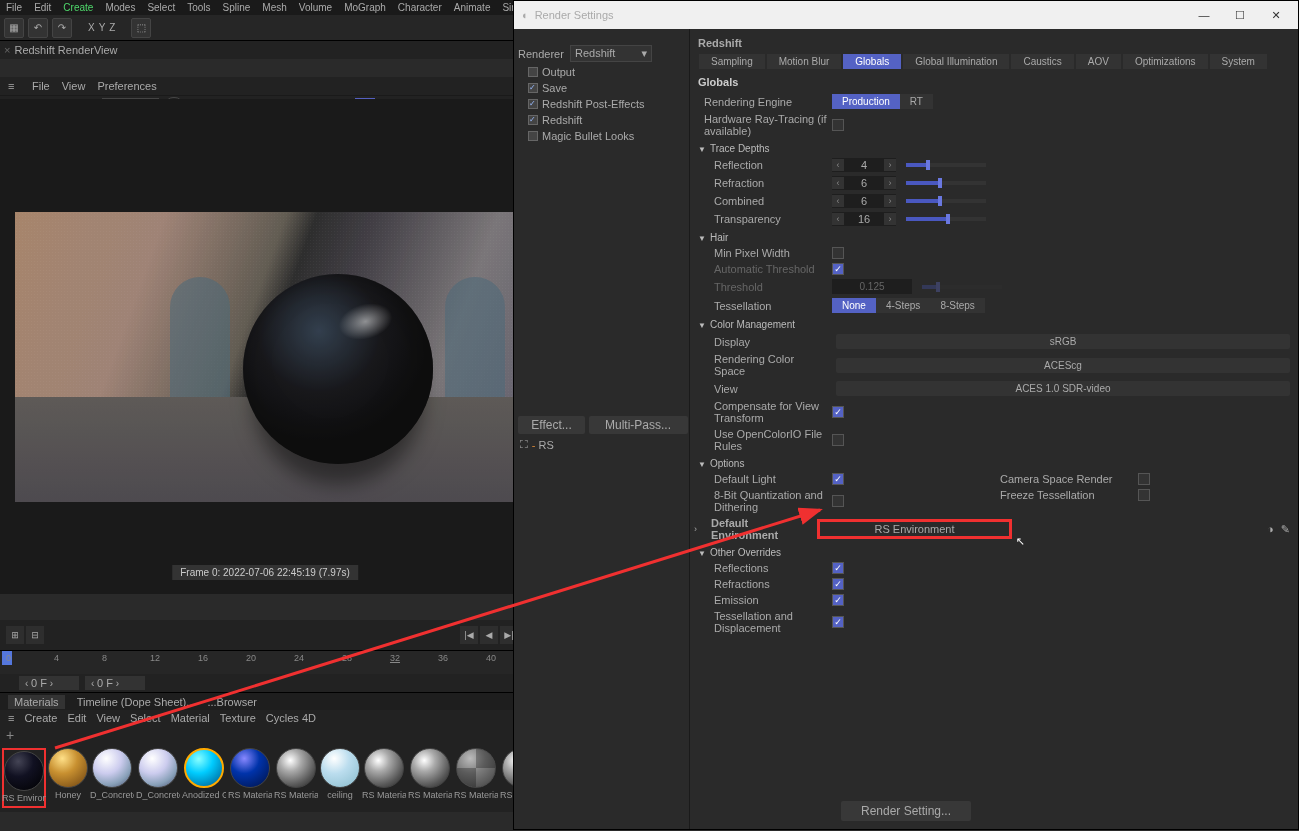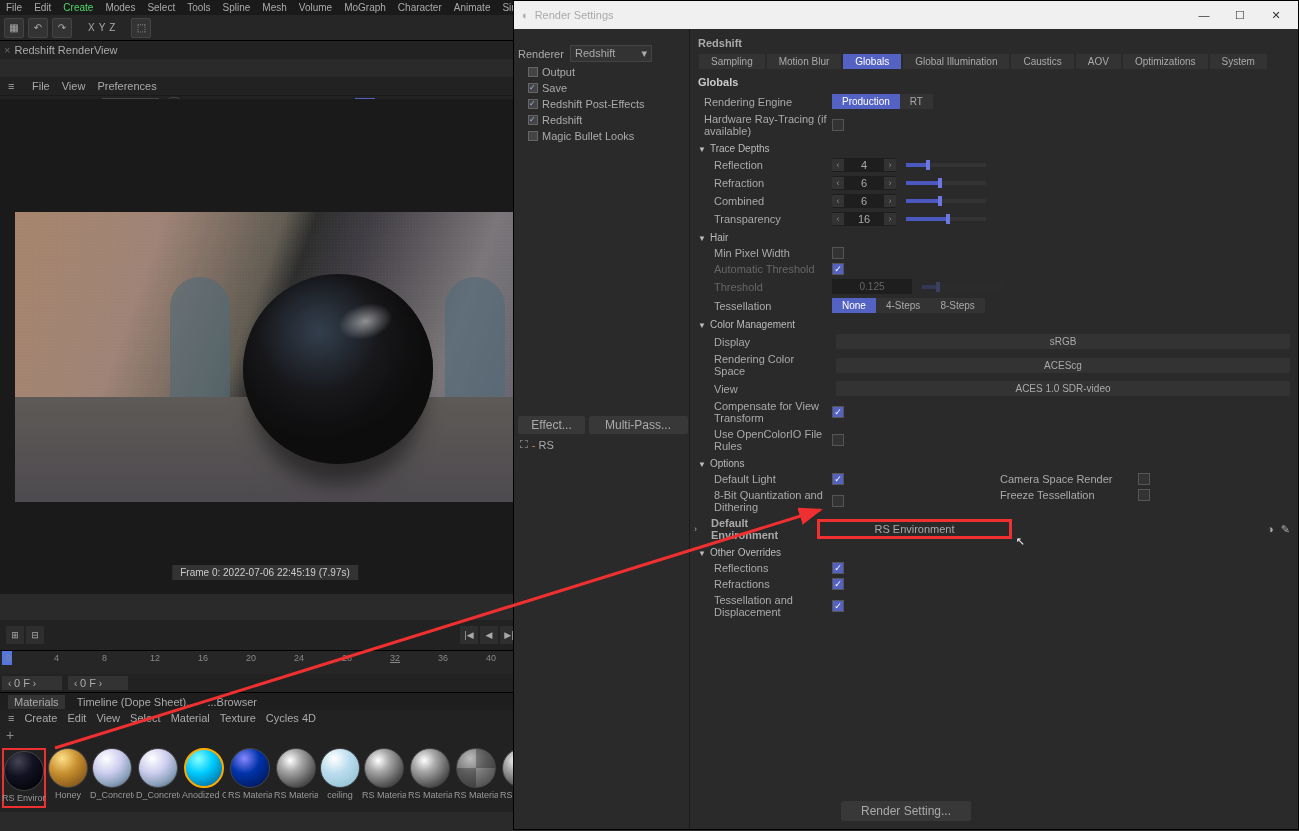--- a/index.html
+++ b/index.html
@@ -28,21 +28,21 @@
 .arch.a1 { left:155px; } .arch.a2 { left:430px; }
 .floor { position:absolute; left:0; top:185px; right:0; bottom:0; background:linear-gradient(#5a5652,#48444a); }
 .framebar { position:absolute; bottom:0; left:50%; transform:translateX(-50%); background:#333; padding:2px 8px; font-size:10px; color:#ccc; bottom:14px; }
 .timeline { position:absolute; left:0; top:620px; right:775px; }
 .tlctrl { height:30px; background:#222; display:flex; align-items:center; padding:0 6px; justify-content:space-between; }
 .tlbtns { display:flex; gap:2px; }
 .tlbtn { width:18px; height:18px; background:#2e2e2e; display:flex; align-items:center; justify-content:center; font-size:9px; }
 .ruler { height:24px; background:#262626; position:relative; border-top:1px solid #000; }
 .ruler .tick { position:absolute; top:2px; font-size:9px; color:#888; }
 .ruler .marker { position:absolute; left:2px; top:0; width:10px; height:14px; background:#5577dd; }
-.framefields { display:flex; gap:6px; padding:2px 2px; background:#222; }
+.framefields { display:flex; gap:6px; padding:2px 19px; background:#222; }
 .framefields .ff { background:#333; padding:1px 6px; font-size:10px; min-width:60px; }
 .mattabs { height:18px; background:#1e1e1e; display:flex; align-items:center; padding:0 8px; gap:12px; font-size:10px; border-top:1px solid #000; }
 .mattabs .act { background:#333; padding:1px 6px; }
 .matmenu { height:16px; background:#222; display:flex; align-items:center; padding:0 8px; gap:10px; font-size:10px; }
 .matplus { height:18px; background:#222; padding:0 6px; display:flex; align-items:center; }
 .matplus .plus { font-size:14px; color:#888; }
 .matrow { display:flex; height:68px; background:#222; padding:4px 2px; gap:2px; }
 .mat { width:44px; display:flex; flex-direction:column; align-items:center; gap:2px; }
 .matball { width:40px; height:40px; border-radius:50%; background:radial-gradient(circle at 35% 30%,#fff,#aaa 30%,#555 70%,#222); border:1px solid #444; }
 .matball.black { background:radial-gradient(circle at 35% 25%,#445,#112 40%,#000); }
@@ -502,20 +502,24 @@
       <div id="ovrRows">
           <div class="proprow">
             <div class="lbl ind">Reflections</div>
             <div class="chkbox on"></div>
           </div>
           <div class="proprow">
             <div class="lbl ind">Refractions</div>
             <div class="chkbox on"></div>
           </div>
           <div class="proprow">
+            <div class="lbl ind">Emission</div>
+            <div class="chkbox on"></div>
+          </div>
+          <div class="proprow">
             <div class="lbl ind">Tessellation and Displacement</div>
             <div class="chkbox on"></div>
           </div>
         </div>
     </div>
   </div>
   <div class="bottombtns">
     <div class="bbtn">Render Setting...</div>
   </div>
 </div>

